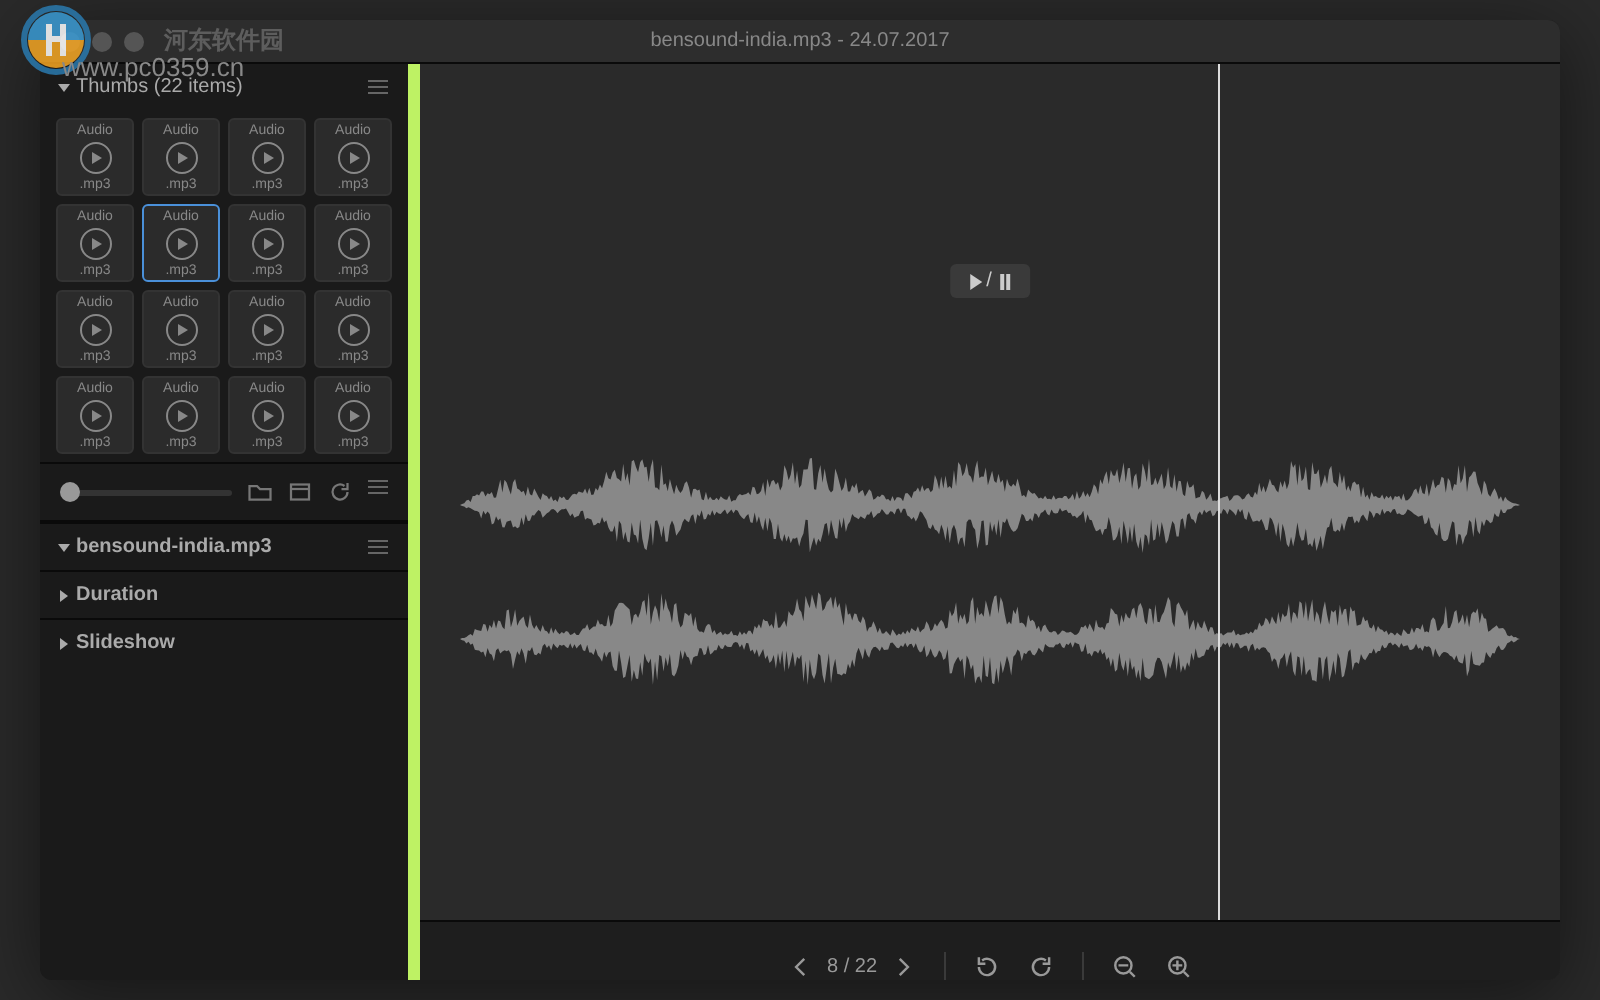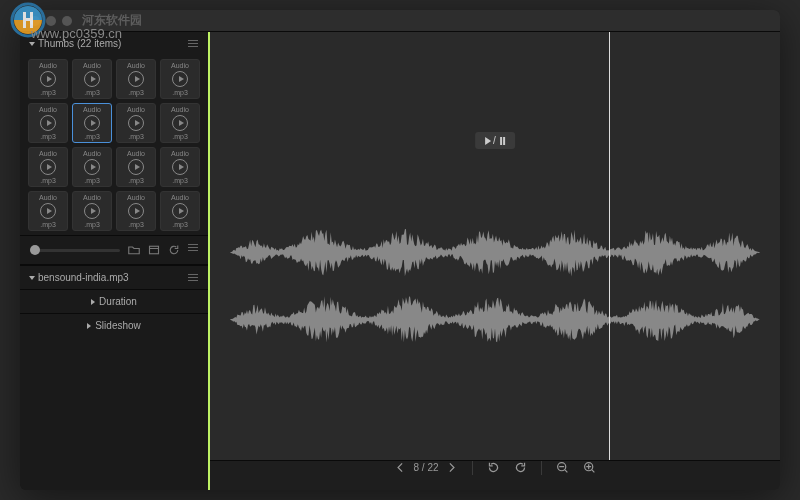--- a/index.html
+++ b/index.html
@@ -7,57 +7,57 @@
 
 .window { position: absolute; top: 10px; left: 20px; right: 20px; bottom: 10px; background: #1e1e1e; border-radius: 6px; box-shadow: 0 8px 40px rgba(0,0,0,0.5); display: flex; flex-direction: column; overflow: hidden; }
 
 .titlebar { height: 22px; background: #2d2d2d; display: flex; align-items: center; font-size: 10px; color: #888; border-bottom: 1px solid #0a0a0a; position: relative; }
 .traffic { display: flex; gap: 6px; padding-left: 10px; }
 .traffic-dot { width: 10px; height: 10px; border-radius: 50%; background: #555; }
 .title-text { position: absolute; left: 0; right: 0; text-align: center; font-size: 10px; }
 
 .body { flex: 1; display: flex; overflow: hidden; }
 
-.sidebar { width: 190px; background: #1a1a1a; display: flex; flex-direction: column; border-right: 2px solid #bef264; }
+.sidebar { width: 190px; background: #1a1a1a; display: flex; flex-direction: column; border-right: 6px solid #bef264; }
 .thumbs-header { padding: 6px 10px; display: flex; align-items: center; gap: 4px; font-size: 10px; color: #aaa; font-weight: 500; }
 .tri { display: inline-block; width: 0; height: 0; border-left: 4px solid #aaa; border-top: 3px solid transparent; border-bottom: 3px solid transparent; transform: rotate(90deg); }
 .tri.closed { transform: rotate(0deg); }
 .lines-icon { margin-left: auto; display: flex; flex-direction: column; gap: 2px; }
 .lines-icon span { width: 10px; height: 1px; background: #666; display: block; }
 
 .thumbs-grid { display: grid; grid-template-columns: repeat(4, 1fr); gap: 4px; padding: 4px 8px; overflow-y: auto; }
 .thumb { background: #2b2b2b; border: 1px solid #333; border-radius: 3px; aspect-ratio: 1; display: flex; flex-direction: column; align-items: center; justify-content: center; gap: 2px; font-size: 7px; color: #888; cursor: pointer; }
 .thumb.selected { border-color: #4a90d9; }
 .thumb .play-circle { width: 16px; height: 16px; border: 1.5px solid #888; border-radius: 50%; display: flex; align-items: center; justify-content: center; }
 .thumb .play-circle::before { content: ''; border-left: 5px solid #888; border-top: 3px solid transparent; border-bottom: 3px solid transparent; margin-left: 2px; }
 
 .slider-row { padding: 8px 10px; display: flex; align-items: center; gap: 8px; border-top: 1px solid #0a0a0a; border-bottom: 1px solid #0a0a0a; }
 .slider-track { flex: 1; height: 3px; background: #333; border-radius: 2px; position: relative; }
 .slider-knob { width: 10px; height: 10px; background: #999; border-radius: 50%; position: absolute; left: 0; top: -4px; }
 .slider-icons { display: flex; gap: 8px; color: #666; font-size: 11px; }
 .icon-svg { width: 12px; height: 12px; fill: none; stroke: #777; stroke-width: 1.5; }
 
-.panel { border-top: 1px solid #0a0a0a; padding: 6px 10px; display: flex; align-items: center; gap: 4px; font-size: 10px; color: #aaa; font-weight: 400; justify-content: center; }
+.panel { border-top: 1px solid #0a0a0a; padding: 6px 10px; display: flex; align-items: center; gap: 4px; font-size: 10px; color: #aaa; font-weight: 700; }
 .panel + .info-rows { padding: 2px 10px 8px 18px; }
 .info-row { display: flex; font-size: 9px; padding: 1px 0; }
 .info-label { width: 50px; color: #888; }
 .info-value { color: #bbb; }
 
 .main { flex: 1; background: #2a2a2a; display: flex; flex-direction: column; position: relative; }
 .play-btn { position: absolute; top: 100px; left: 50%; transform: translateX(-50%); background: #3a3a3a; border-radius: 3px; padding: 3px 10px; color: #ccc; font-size: 10px; display: flex; align-items: center; gap: 2px; }
 .play-btn::before { content: ''; border-left: 6px solid #ccc; border-top: 4px solid transparent; border-bottom: 4px solid transparent; }
 .play-btn .pause { display: flex; gap: 1px; margin-left: 2px; }
 .play-btn .pause span { width: 2px; height: 8px; background: #ccc; }
 
 .waveform-area { flex: 1; display: flex; flex-direction: column; justify-content: center; padding: 120px 20px 40px 20px; gap: 12px; position: relative; }
 .waveform { height: 55px; position: relative; display: flex; align-items: center; }
 .wave-svg { width: 100%; height: 100%; }
 .playhead { position: absolute; left: 70%; top: 0; bottom: 0; width: 1px; background: #ddd; }
 
-.bottom-bar { height: 30px; background: #1e1e1e; display: flex; align-items: flex-start; justify-content: center; gap: 14px; color: #999; font-size: 10px; border-top: 1px solid #0a0a0a; }
+.bottom-bar { height: 30px; background: #1e1e1e; display: flex; align-items: flex-end; justify-content: center; gap: 14px; color: #999; font-size: 10px; border-top: 1px solid #0a0a0a; }
 .bb-icon { width: 13px; height: 13px; stroke: #999; fill: none; stroke-width: 1.5; cursor: pointer; }
 .bb-sep { width: 1px; height: 14px; background: #3a3a3a; }
 .nav-group { display: flex; align-items: center; gap: 6px; }
 
 .watermark { position: absolute; top: 2px; left: 10px; display: flex; align-items: center; gap: 4px; z-index: 10; opacity: 0.85; }
 .watermark-text { font-size: 12px; font-weight: bold; color: #666; margin-left: 32px; }
 .watermark-url { position: absolute; top: 26px; left: 31px; font-size: 13px; color: #888; z-index: 10; }
 .wm-logo { width: 36px; height: 36px; }
 </style>
 </head>
@@ -77,20 +77,21 @@
 <div class="watermark-url">www.pc0359.cn</div>
 
 <div class="window">
 
   <div class="titlebar">
     <div class="traffic">
       <div class="traffic-dot"></div>
       <div class="traffic-dot"></div>
       <div class="traffic-dot"></div>
     </div>
+    <div class="title-text">bensound-india.mp3 - 24.07.2017</div>
   </div>
 
   <div class="body">
 
     <div class="sidebar">
       <div class="thumbs-header">
         <span class="tri"></span>
         <span>Thumbs (22 items)</span>
         <span class="lines-icon">
             <span></span>

